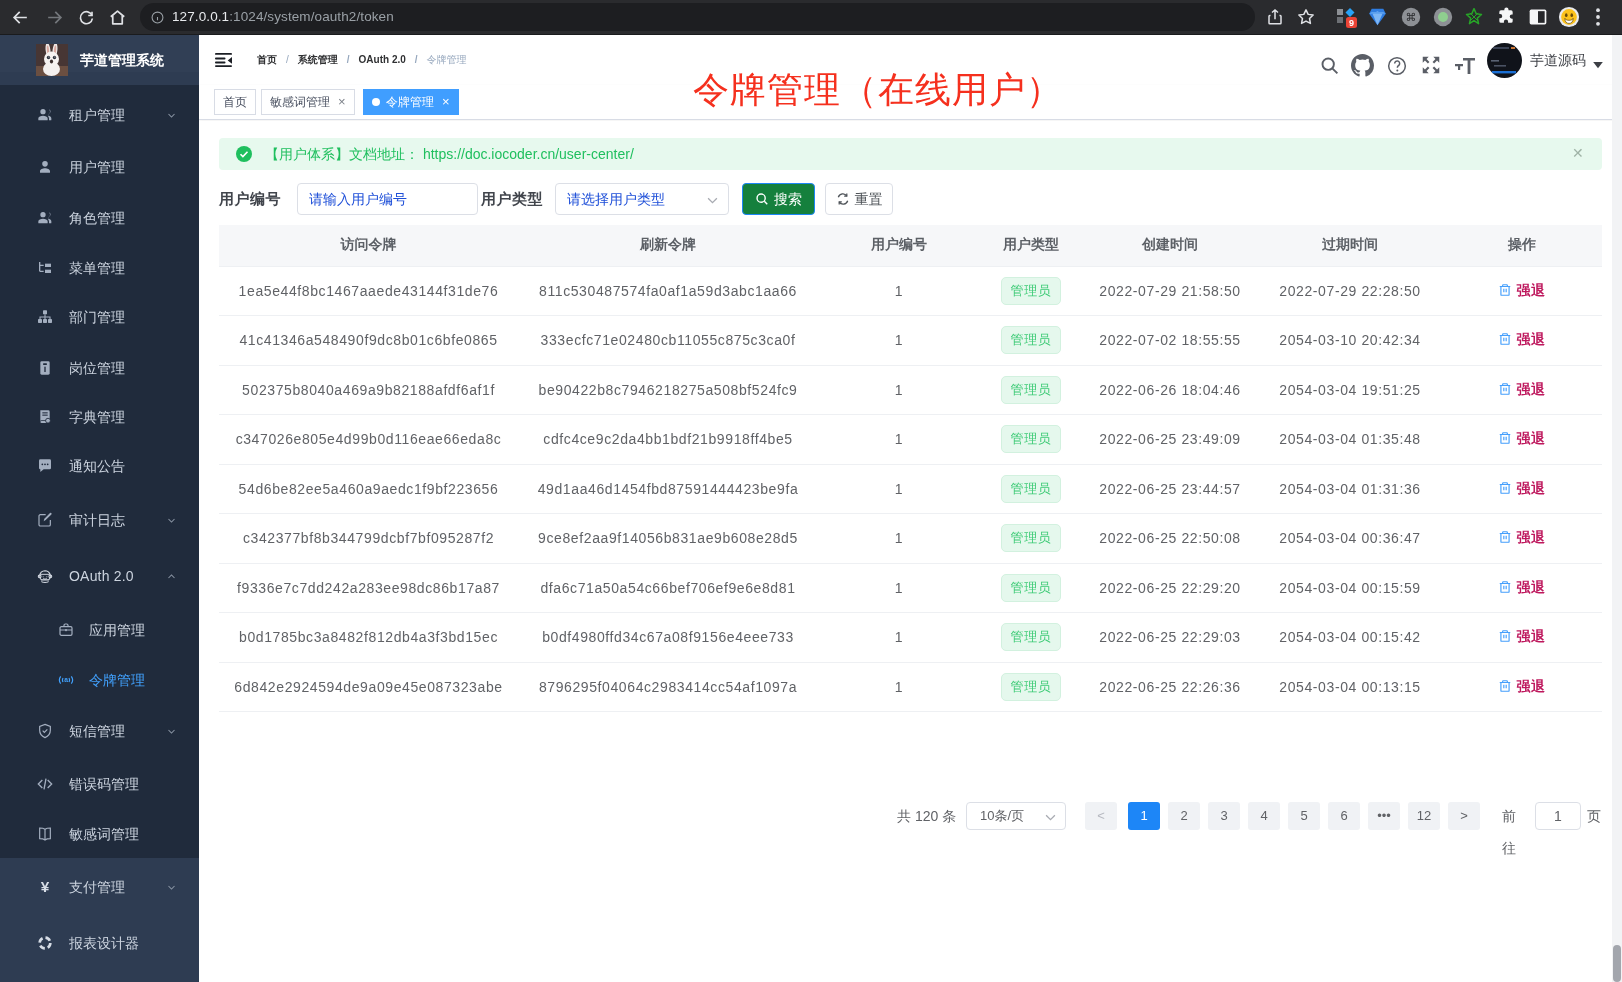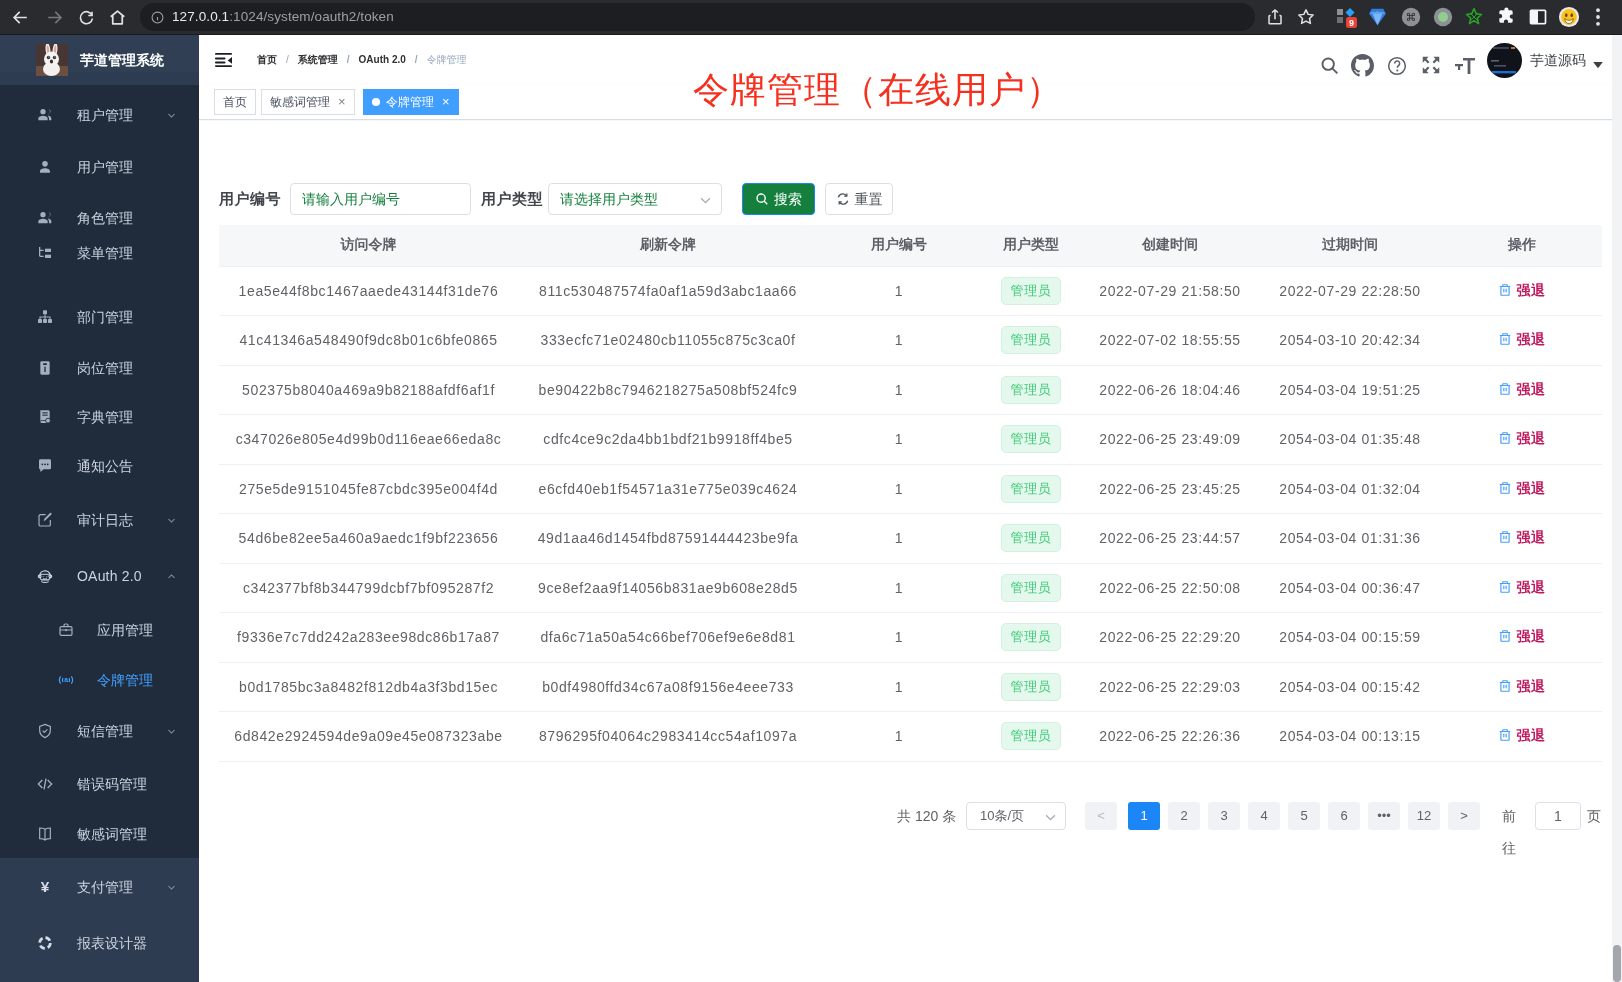--- a/index.html
+++ b/index.html
@@ -12,21 +12,21 @@
 #urlpill { position:absolute; left:140px; top:3px; width:1115px; height:28px; border-radius:14px; background:#1d1e21; }
 #urltext { position:absolute; left:172px; top:0; height:35px; line-height:34px; font-size:13.5px; color:#e8eaed; letter-spacing:0.1px; }
 #urltext span { color:#9aa0a6; }
 
 
 #sidebar { position:absolute; left:0; top:35px; width:199px; height:947px; background:#2e3c52; }
 #sidemenu { position:absolute; left:0; top:50px; width:199px; height:773px; background:#202b3c; }
 #logo { position:absolute; left:0; top:0; width:199px; height:37px; background:#313f55;padding-left:20px; }
 #logo .ttl { position:absolute; left:80px; top:0; line-height:50px; color:#fff; font-size:14px; font-weight:bold; }
 .mi { position:absolute; left:0; width:199px; height:50px; }
-.mi .txt { position:absolute; left:69px; top:0; line-height:50px; font-size:14px; color:#ccd4df;margin-left:8px; }
+.mi .txt { position:absolute; left:69px; top:0; line-height:50px; font-size:14px; color:#ccd4df; }
 .mi .ic { position:absolute; left:37px; top:17px; width:16px; height:16px; }
 .mi.sub .ic { left:58px; }
 .mi.sub .txt { left:89px; }
 .mi .chev { position:absolute; right:23px; top:21px; width:9px; height:9px; }
 .mi.on .txt { color:#41a0fc; }
 
 
 #navbar { position:absolute; left:199px; top:35px; width:1423px; height:50px; background:#fff; }
 
 
@@ -45,21 +45,21 @@
 
 #content { position:absolute; left:199px; top:121px; width:1423px; height:861px; background:#fff; }
 
 #alert { position:absolute; left:20px; top:17px; width:1383px; height:32px; background:#e7f9ee; border-radius:4px; }
 #alert .atxt { position:absolute; left:46px; top:0; line-height:32px; font-size:14px; color:#1fbf5e; }
 #alert .ax { position:absolute; right:17px; top:9px; width:13px; height:13px; color:#9fb3a6; font-size:14px; line-height:13px; }
 
 #filter { position:absolute; left:20px; top:62px; width:1383px; height:32px; }
 .flabel { position:absolute; top:0; line-height:32px; font-size:15px; font-weight:bold; color:#41454c; letter-spacing:0.5px; }
 .finput { position:absolute; top:0; height:32px; border:1px solid #dcdfe6; border-radius:4px; background:#fff;
-  font-size:14px; color:#15803d; line-height:30px; padding-left:11px; }
+  font-size:14px; color:#1d4ed8; line-height:30px; padding-left:11px;margin-left:7px; }
 .btn { position:absolute; top:0; height:32px; border-radius:4px; font-size:14px; line-height:30px; text-align:center; }
 #btnsearch { left:523px; width:73px; background:#15803d; color:#fff; border:1px solid #1d86f7; }
 #btnreset { left:606px; width:68px; background:#fff; color:#4e5358; border:1px solid #dcdfe6; }
 
 
 #tbl { position:absolute; left:20px; top:104px; width:1383px; border-collapse:collapse; table-layout:fixed; }
 #tbl th { height:41px; background:#f6f7f9; font-size:14px; color:#5c6066; font-weight:bold; text-align:center;
   border-bottom:1px solid #eef0f3; }
 #tbl td { height:49.5px; font-size:14px; letter-spacing:0.6px; color:#606266; text-align:center; border-bottom:1px solid #eef0f3; }
 .tag-g { display:inline-block; height:28px; line-height:26px; padding:0 9px; background:#e5f8ed;
@@ -194,21 +194,21 @@
       </svg>
       <span class="txt">用户管理</span>
     </div>
   <div class="mi" style="top:158px">
       <svg class="ic" viewBox="0 0 24 24" fill="#a3aebf">
         <path d="M9 11a4 4 0 100-8 4 4 0 000 8zm0 2c-3.3 0-7 1.7-7 4v2.5a.5.5 0 00.5.5h13a.5.5 0 00.5-.5V17c0-2.3-3.7-4-7-4z"></path>
         <path d="M16.5 10.8a3.9 3.9 0 001.4-7.5 5.6 5.6 0 010 7.4zM18 13.3c1.9.9 3.5 2.1 3.5 3.7v2.5a.5.5 0 01-.5.5h-3v-2.7c0-1.5-.7-2.9-1.9-4 .7 0 1.4-.1 1.9 0z"></path>
       </svg>
       <span class="txt">角色管理</span>
     </div>
-  <div class="mi" style="top:193px">
+  <div class="mi" style="top:208px">
       <svg class="ic" viewBox="0 0 24 24" fill="none" stroke="#a3aebf" stroke-width="2">
         <path d="M4 3v14M4 8h6M4 17h6"></path>
         <rect x="12" y="5.5" width="9" height="5" fill="#a3aebf" stroke="none"></rect>
         <rect x="12" y="14.5" width="9" height="5" fill="#a3aebf" stroke="none"></rect>
       </svg>
       <span class="txt">菜单管理</span>
     </div>
   <div class="mi" style="top:257px">
       <svg class="ic" viewBox="0 0 24 24" fill="#a3aebf">
         <rect x="9" y="2" width="6" height="6" rx="1"></rect>
@@ -376,20 +376,28 @@
       <path d="M0 0h11L5.5 7z"></path>
     </svg>
 </div>
 <div id="tags">
   <span class="tag" style="left:15px">首页</span>
   <span class="tag" style="left:62px">敏感词管理<span class="x">×</span></span>
   <span class="tag active" style="left:164px"><span class="dot"></span>令牌管理<span class="x">×</span></span>
 </div>
 <div id="redtitle">令牌管理（在线用户）</div>
 <div id="content">
+  <div id="alert">
+      <svg style="position:absolute;left:17px;top:8px" width="16" height="16" viewBox="0 0 16 16">
+        <circle cx="8" cy="8" r="8" fill="#1fbf5e"></circle>
+        <path d="M4.5 8.2l2.4 2.4 4.6-4.8" fill="none" stroke="#fff" stroke-width="1.6"></path>
+      </svg>
+      <span class="atxt">【用户体系】文档地址： https://doc.iocoder.cn/user-center/</span>
+      <span class="ax">✕</span>
+    </div>
   <div id="filter">
     <span class="flabel" style="left:0">用户编号</span>
     <span class="finput" style="left:71px; width:181px;">请输入用户编号</span>
     <span class="flabel" style="left:262px">用户类型</span>
     <span class="finput" style="left:329px; width:174px;">请选择用户类型<svg style="position:absolute;right:10px;top:13px" width="11" height="7" viewBox="0 0 12 8">
           <path fill="none" stroke="#a8abb2" stroke-width="1.5" d="M1 1.5l5 5 5-5"></path>
         </svg></span>
     <span class="btn" id="btnsearch"><svg style="vertical-align:-2px;margin-right:5px" width="14" height="14" viewBox="0 0 24 24" fill="none" stroke="#fff" stroke-width="2.4">
           <circle cx="10.5" cy="10.5" r="7"></circle>
           <path d="M16 16l5 5"></path>
@@ -457,31 +465,20 @@
           <td>cdfc4ce9c2da4bb1bdf21b9918ff4be5</td>
           <td>1</td>
           <td><span class="tag-g">管理员</span></td>
           <td>2022-06-25 23:49:09</td>
           <td>2054-03-04 01:35:48</td>
           <td><span class="lnk"><svg class="trash" viewBox="0 0 24 24" width="14" height="14">
                 <path fill="none" stroke="#459ffc" stroke-width="2" d="M3 6h18M8 6V4a1 1 0 011-1h6a1 1 0 011 1v2m-11 0h14v14a1 1 0 01-1 1H6a1 1 0 01-1-1V6zm5 4v6m4-6v6"></path>
               </svg>强退</span></td>
         </tr>
     <tr>
-          <td>275e5de9151045fe87cbdc395e004f4d</td>
-          <td>e6cfd40eb1f54571a31e775e039c4624</td>
-          <td>1</td>
-          <td><span class="tag-g">管理员</span></td>
-          <td>2022-06-25 23:45:25</td>
-          <td>2054-03-04 01:32:04</td>
-          <td><span class="lnk"><svg class="trash" viewBox="0 0 24 24" width="14" height="14">
-                <path fill="none" stroke="#459ffc" stroke-width="2" d="M3 6h18M8 6V4a1 1 0 011-1h6a1 1 0 011 1v2m-11 0h14v14a1 1 0 01-1 1H6a1 1 0 01-1-1V6zm5 4v6m4-6v6"></path>
-              </svg>强退</span></td>
-        </tr>
-    <tr>
           <td>54d6be82ee5a460a9aedc1f9bf223656</td>
           <td>49d1aa46d1454fbd87591444423be9fa</td>
           <td>1</td>
           <td><span class="tag-g">管理员</span></td>
           <td>2022-06-25 23:44:57</td>
           <td>2054-03-04 01:31:36</td>
           <td><span class="lnk"><svg class="trash" viewBox="0 0 24 24" width="14" height="14">
                 <path fill="none" stroke="#459ffc" stroke-width="2" d="M3 6h18M8 6V4a1 1 0 011-1h6a1 1 0 011 1v2m-11 0h14v14a1 1 0 01-1 1H6a1 1 0 01-1-1V6zm5 4v6m4-6v6"></path>
               </svg>强退</span></td>
         </tr>

